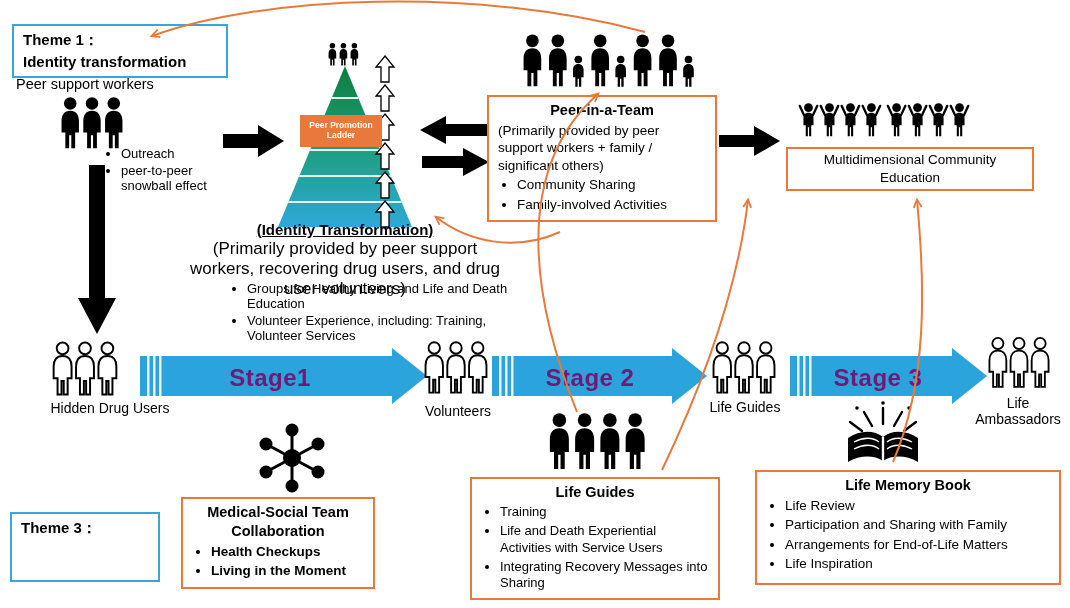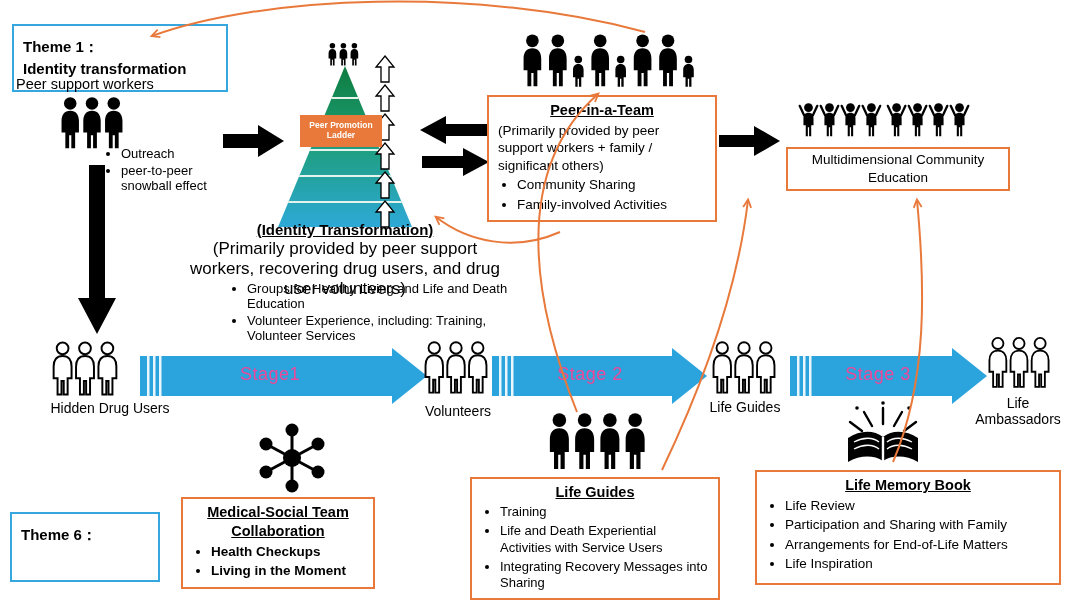--- a/index.html
+++ b/index.html
@@ -7,25 +7,25 @@
     --blue:#35A7DE;
     --stage-blue:#2BA3DC;
   }
   *{box-sizing:border-box;margin:0;padding:0;}
   body{font-family:"Liberation Sans",sans-serif;background:#fff;}
   .canvas{position:relative;width:1070px;height:608px;background:#fff;overflow:hidden;}
   .layer{position:absolute;left:0;top:0;z-index:1;}
   .icon{position:absolute;z-index:4;}
   .txt{position:absolute;z-index:10;font-size:14px;color:#000;}
   .box{position:absolute;z-index:10;border:2px solid var(--orange);background:#fff;padding:4px 9px;font-size:13.5px;line-height:1.3;color:#000;}
-  .box-blue{position:absolute;z-index:10;border:2.5px solid var(--blue);background:#fff;padding:10px 9px;font-weight:bold;font-size:15px;line-height:1.45;color:#000;}
-  .box-title{font-weight:bold;text-decoration:underline;text-align:center;font-size:14.5px;margin-bottom:2px;}
+  .box-blue{position:absolute;z-index:10;border:2.5px solid var(--blue);background:#fff;padding:3px 9px;font-weight:bold;font-size:15px;line-height:1.45;color:#000;}
+  .box-title{font-weight:bold;text-align:center;font-size:14.5px;margin-bottom:2px;}
   ul{margin:0;padding-left:19px;list-style:disc;}
   li{margin:0 0 2px 0;}
-  .stage-label{position:absolute;z-index:6;color:#ec4899;font-weight:normal;font-size:18px;text-align:center;letter-spacing:.5px;}
+  .stage-label{position:absolute;z-index:6;color:#701a75;font-weight:bold;font-size:24px;text-align:center;letter-spacing:.5px;}
   .center{text-align:center;}
   .pyr-label{position:absolute;z-index:6;background:var(--orange);color:#fff;font-size:8.5px;font-weight:bold;text-align:center;line-height:1.15;padding:6px 2px;width:82px;}
   .overlay{position:absolute;left:0;top:0;z-index:30;pointer-events:none;}
 </style>
 </head>
 <body>
 
 <div class="canvas">
 
   <svg width="0" height="0" style="position:absolute">
@@ -237,21 +237,21 @@
 
   <div class="box" style="left:487px;top:95px;width:230px;min-height:125px">
     <div class="box-title">Peer-in-a-Team</div>
     <div style="margin-bottom:2px">(Primarily provided by peer support workers + family / significant others)</div>
     <ul>
       <li>Community Sharing</li>
       <li>Family-involved Activities</li>
     </ul>
   </div>
 
-  <div class="box" style="left:786px;top:147px;width:224px;height:44px;display:flex;align-items:center;justify-content:center;text-align:center">
+  <div class="box" style="left:786px;top:147px;width:248px;height:44px;display:flex;align-items:center;justify-content:center;text-align:center">
     <div>Multidimensional Community Education</div>
   </div>
 
   <div class="txt center" style="left:165px;top:221px;width:360px">
     <div style="font-weight:bold;text-decoration:underline;font-size:15px">(Identity Transformation)</div>
     <div style="font-size:17px;width:330px;margin:1px auto 0">(Primarily provided by peer support workers, recovering drug users, and drug user volunteers)</div>
   </div>
 
   <div class="txt" style="left:228px;top:281px;width:306px;font-size:13px">
     <ul>
@@ -290,21 +290,21 @@
 
   <div class="box" style="left:181px;top:497px;width:194px;min-height:92px">
     <div class="box-title" style="width:170px;margin:0 auto 2px">Medical-Social Team Collaboration</div>
     <ul>
       <li style="font-weight:bold">Health Checkups</li>
       <li style="font-weight:bold">Living in the Moment</li>
     </ul>
   </div>
 
   <div class="box-blue" style="left:10px;top:512px;width:150px;min-height:70px">
-    <div>Theme 6：</div>
+    <div>Theme 3：</div>
   </div>
 
   <svg class="overlay" width="1070" height="608" viewBox="0 0 1070 608">
     <defs>
       <marker id="oarrow" markerWidth="12" markerHeight="12" refX="8.5" refY="5" orient="auto" markerUnits="userSpaceOnUse">
         <path d="M1 1 L9 5 L1 9" fill="none" stroke="#E8793A" stroke-width="1.8"></path>
       </marker>
     </defs>
     <g fill="none" stroke="#E8793A" stroke-width="2" marker-end="url(#oarrow)">
       <path d="M 645 32 C 475 -14, 262 -4, 152 36"></path>

